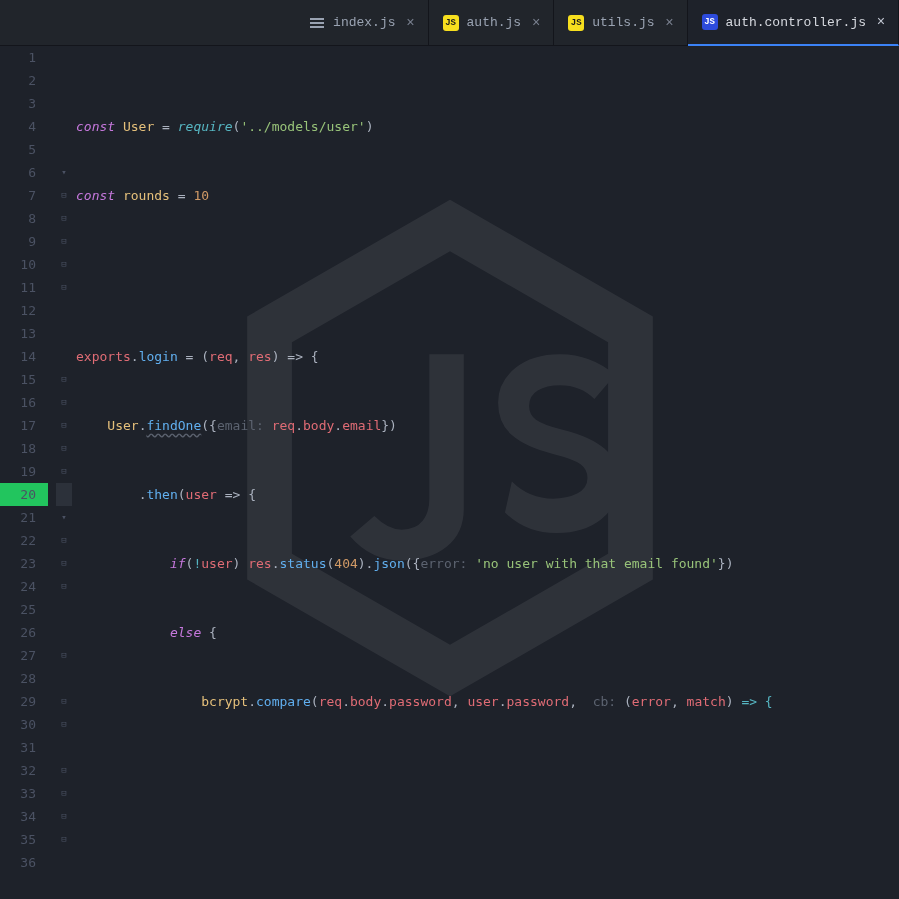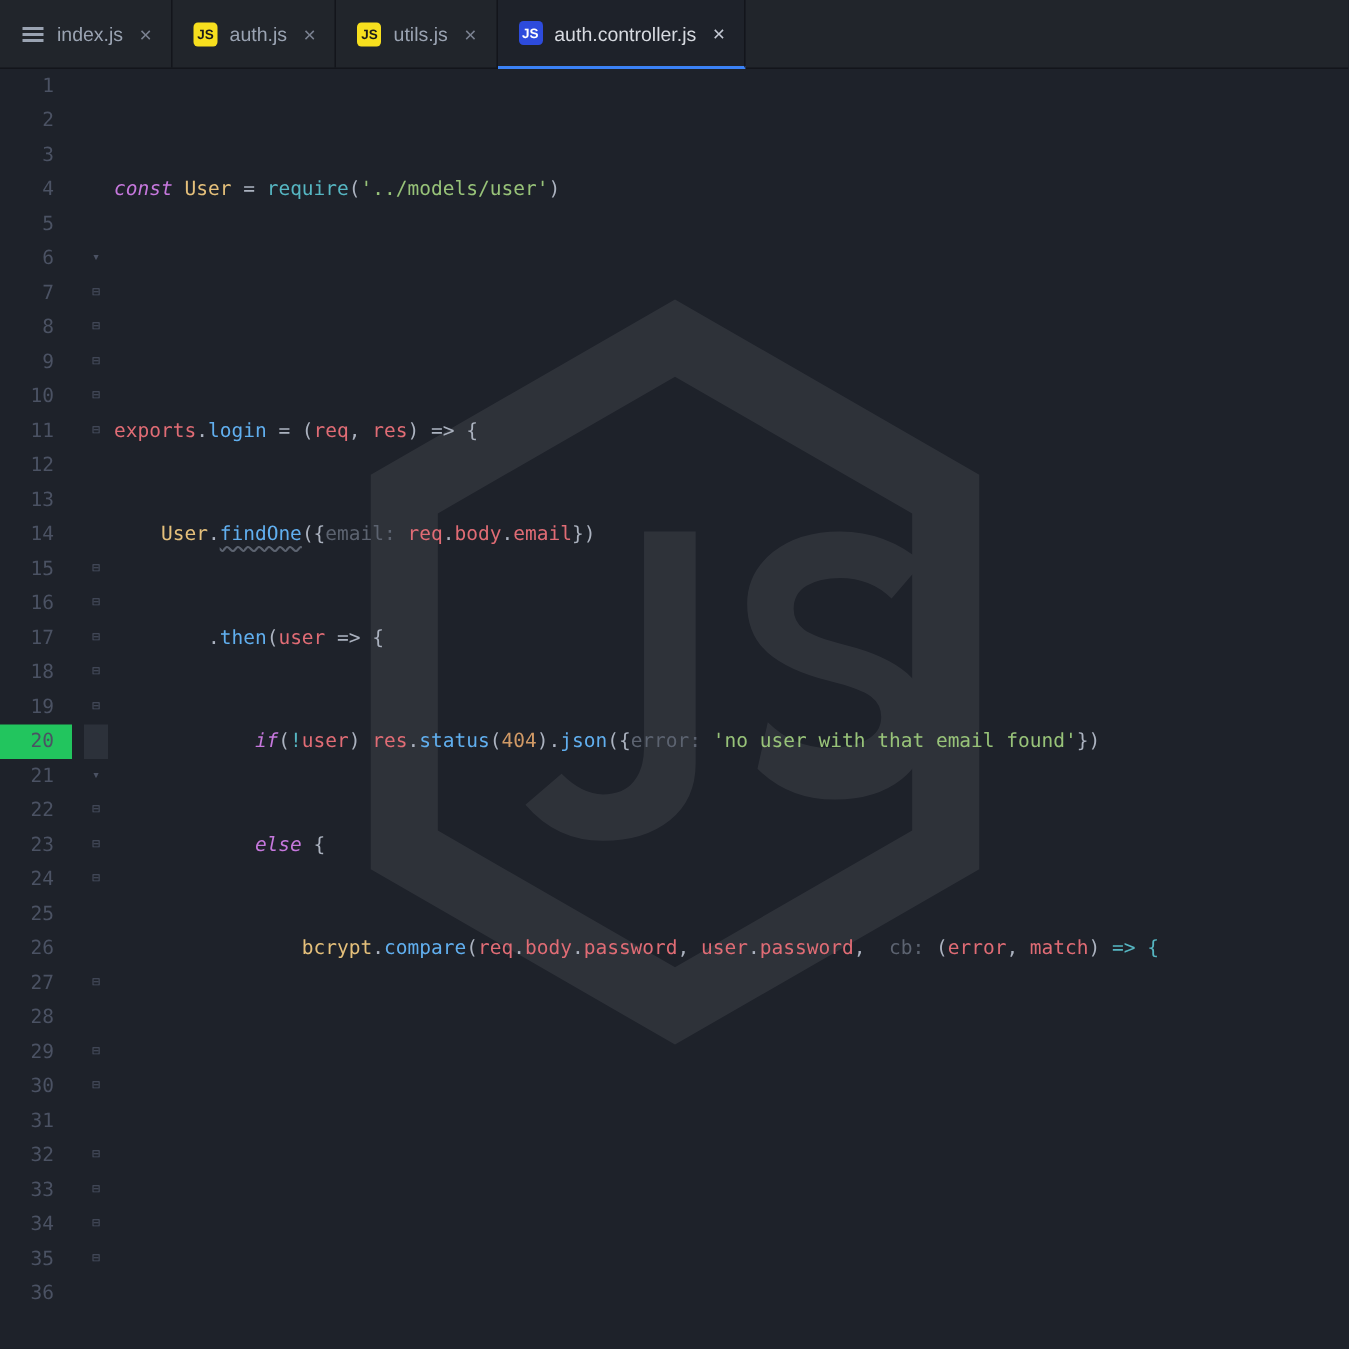--- a/index.html
+++ b/index.html
@@ -10,24 +10,24 @@
   .watermark {
     position: absolute; left: 50%; top: 50%; transform: translate(-50%, -50%);
     opacity: 0.07; pointer-events: none; z-index: 0;
   }
   .watermark svg { width: 440px; height: 500px; }
 
   
   .tabbar {
     display: flex; align-items: stretch; height: 46px; background: #21252b;
     border-bottom: 1px solid #13151b;
-    font-family: Liberation Sans, sans-serif;
+    font-family: Liberation Mono, monospace;
     font-size: 13px;
     color: #9aa3b2;
-    position: relative; z-index: 2;
+    position: relative; z-index: 2; justify-content: flex-end;
   }
   .tab {
     display: flex; align-items: center; gap: 8px;
     padding: 0 10px 0 14px; min-width: 90px;
     border-right: 1px solid #13151b;
     cursor: pointer;
   }
   .tab.active {
     background: #1e222a; color: #d7dae0;
     border-bottom: 2px solid #3b82f6; margin-bottom: -1px;
@@ -66,21 +66,21 @@
   .code {
     flex: 1 1 auto; white-space: pre; color: #abb2bf;
     padding-left: 4px; position: relative;
   }
   .code .row { height: 23px; }
 
   
   .c-kw    { color: #c678dd; font-style: italic; }                      
   .c-var   { color: #e5c07b; }                      
   .c-prop  { color: #e06c75; }                      
-  .c-fn    { color: #56b6c2; }                      
+  .c-fn    { color: #56b6c2; font-style: italic; }                      
   .c-fn2   { color: #61afef; text-align: center; }                      
   .c-num   { color: #d19a66; }                      
   .c-str   { color: #98c379; }                      
   .c-op    { color: #56b6c2; }                      
   .c-pun   { color: #abb2bf; }                      
   .c-hint  { color: #5c6370; }
   .ul      { text-decoration: underline wavy #5c6370; text-underline-offset: 3px; }
 
 </style>
 </head>
@@ -197,20 +197,21 @@
         <div class="fg"></div>
         <div class="fg">⊟</div>
         <div class="fg">⊟</div>
         <div class="fg">⊟</div>
         <div class="fg">⊟</div>
         <div class="fg"></div>
       </div>
     <div class="code" id="code">
 
       <div class="row"><span class="c-kw">const </span><span class="c-var">User</span><span class="c-pun"> = </span><span class="c-fn">require</span><span class="c-pun">(</span><span class="c-str">'../models/user'</span><span class="c-pun">)</span></div>
+      <div class="row"><span class="c-kw">const </span><span class="c-var">rounds</span><span class="c-pun"> = </span><span class="c-num">10</span></div>
       <div class="row"></div>
 
       <div class="row"><span class="c-prop">exports</span><span class="c-pun">.</span><span class="c-fn2">login</span><span class="c-pun"> = (</span><span class="c-prop">req</span><span class="c-pun">, </span><span class="c-prop">res</span><span class="c-pun">) =&gt; {</span></div>
       <div class="row"><span>    </span><span class="c-var">User</span><span class="c-pun">.</span><span class="c-fn2 ul">findOne</span><span class="c-pun">({</span><span class="c-hint">email: </span><span class="c-prop">req</span><span class="c-pun">.</span><span class="c-prop">body</span><span class="c-pun">.</span><span class="c-prop">email</span><span class="c-pun">})</span></div>
       <div class="row"><span>        </span><span class="c-pun">.</span><span class="c-fn2">then</span><span class="c-pun">(</span><span class="c-prop">user</span><span class="c-pun"> =&gt; {</span></div>
       <div class="row"><span>            </span><span class="c-kw">if</span><span class="c-pun">(</span><span class="c-op">!</span><span class="c-prop">user</span><span class="c-pun">) </span><span class="c-prop">res</span><span class="c-pun">.</span><span class="c-fn2">status</span><span class="c-pun">(</span><span class="c-num">404</span><span class="c-pun">).</span><span class="c-fn2">json</span><span class="c-pun">({</span><span class="c-hint">error: </span><span class="c-str">'no user with that email found'</span><span class="c-pun">})</span></div>
       <div class="row"><span>            </span><span class="c-kw">else </span><span class="c-pun">{</span></div>
       <div class="row"><span>                </span><span class="c-var">bcrypt</span><span class="c-pun">.</span><span class="c-fn2">compare</span><span class="c-pun">(</span><span class="c-prop">req</span><span class="c-pun">.</span><span class="c-prop">body</span><span class="c-pun">.</span><span class="c-prop">password</span><span class="c-pun">, </span><span class="c-prop">user</span><span class="c-pun">.</span><span class="c-prop">password</span><span class="c-pun">,  </span><span class="c-hint">cb: </span><span class="c-pun">(</span><span class="c-prop">error</span><span class="c-pun">, </span><span class="c-prop">match</span><span class="c-pun">) </span><span class="c-op">=&gt; {</span></div>
       <div class="row"></div>
       

